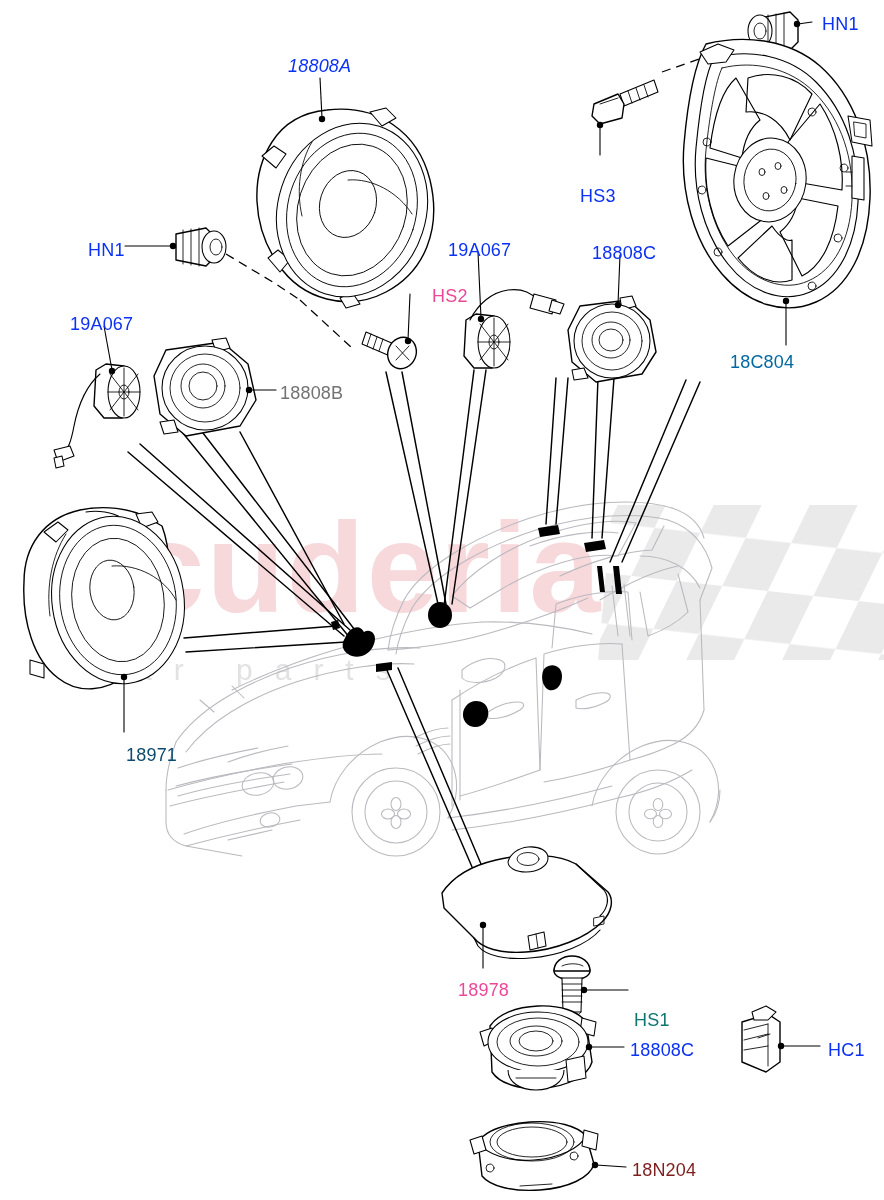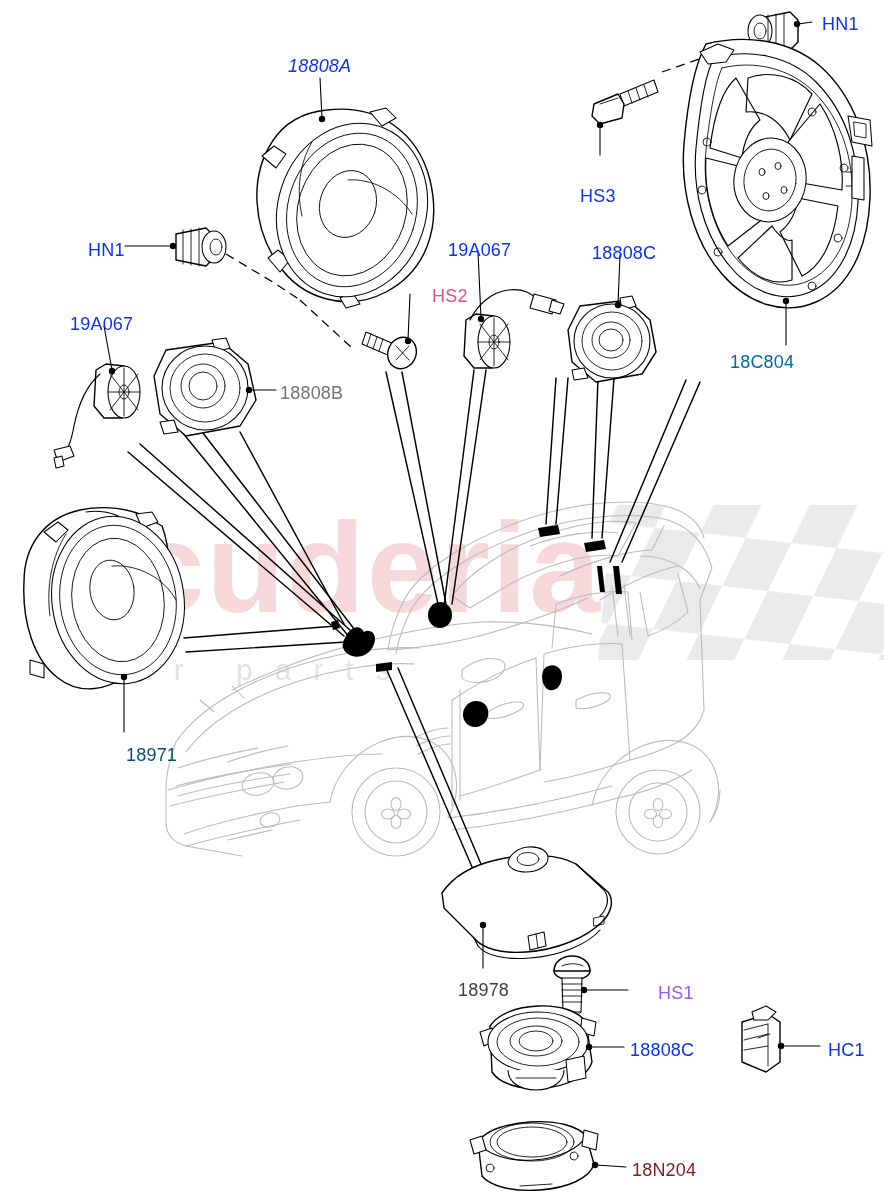--- a/index.html
+++ b/index.html
@@ -492,20 +492,20 @@
       <div class="lbl big" style="left: 822px; top: 14px; color: rgb(11, 49, 245);">HN1</div>
       <div class="lbl big" style="left: 580px; top: 186px; color: rgb(11, 49, 245);">HS3</div>
       <div class="lbl big" style="left: 88px; top: 240px; color: rgb(11, 49, 245);">HN1</div>
       <div class="lbl big" style="left: 448px; top: 240px; color: rgb(11, 49, 245);">19A067</div>
       <div class="lbl big" style="left: 592px; top: 243px; color: rgb(11, 49, 245);">18808C</div>
       <div class="lbl big" style="left: 404px; top: 286px; color: #ec4899; margin-left: 28px;">HS2</div>
       <div class="lbl big" style="left: 70px; top: 314px; color: rgb(11, 49, 245);">19A067</div>
       <div class="lbl big" style="left: 280px; top: 383px; color: #737373;">18808B</div>
       <div class="lbl big" style="left: 730px; top: 352px; color: #0369a1;">18C804</div>
       <div class="lbl big" style="left: 93px; top: 745px; color: #0c4a6e; margin-left: 33px;">18971</div>
-      <div class="lbl big" style="left: 458px; top: 980px; color: #404040;">18978</div>
-      <div class="lbl big" style="left: 634px; top: 983px; color: #8b5cf6; margin-left: 24px;">HS1</div>
+      <div class="lbl big" style="left: 458px; top: 980px; color: #ec4899;">18978</div>
+      <div class="lbl big" style="left: 634px; top: 1010px; color: #0f766e;">HS1</div>
       <div class="lbl big" style="left: 630px; top: 1040px; color: rgb(11, 49, 245);">18808C</div>
       <div class="lbl big" style="left: 828px; top: 1040px; color: rgb(11, 49, 245);">HC1</div>
       <div class="lbl big" style="left: 632px; top: 1160px; color: #7f1d1d;">18N204</div>
     </div>
 
 </div>
 
 </body></html>

